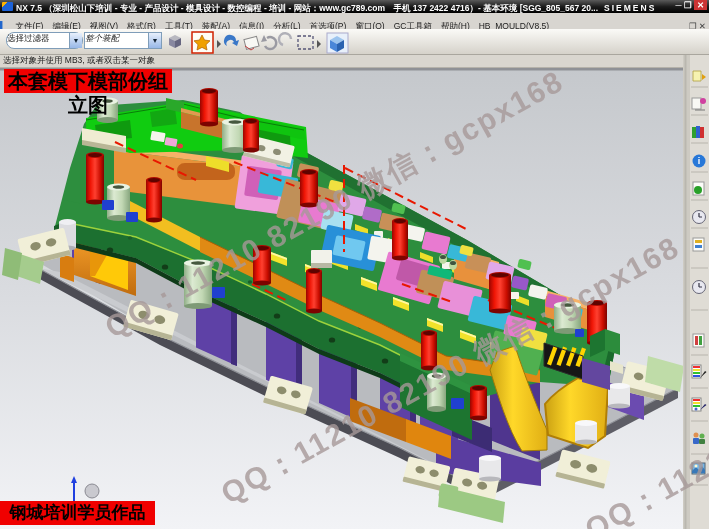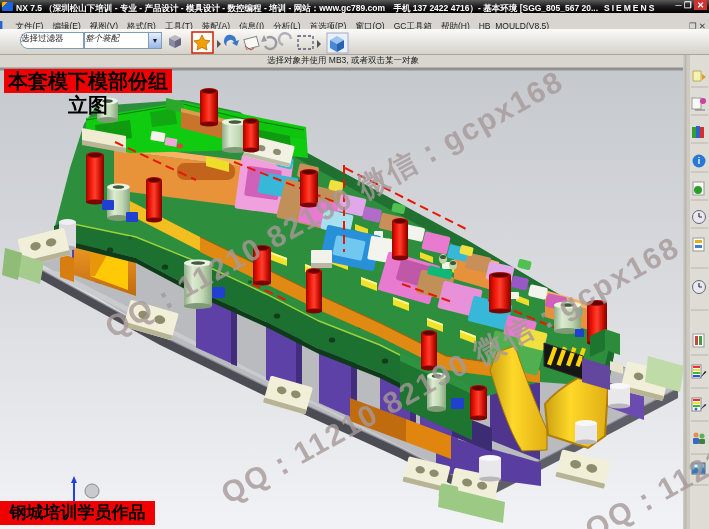--- a/index.html
+++ b/index.html
@@ -1,32 +1,32 @@
 <!DOCTYPE html>
 <html><head><meta charset="utf-8">
 <style>
 *{margin:0;padding:0;box-sizing:border-box;}
 body{width:709px;height:529px;position:relative;overflow:hidden;font-family:"Liberation Sans",sans-serif;background:#d6d3ce;}
 .titlebar{position:absolute;left:0;top:0;width:709px;height:22px;background:linear-gradient(180deg,#5a5a5a 0%,#1c1c1c 30%,#000 60%,#222 100%);color:#fff;font-size:8.5px;font-weight:bold;white-space:nowrap;overflow:hidden;}
 .menubar{position:absolute;left:0;top:13px;width:709px;height:16px;background:#d8d5d0;font-size:8.5px;color:#222;padding-top:8px;}
 .menubar span{margin-right:9px;}
 .toolbar{position:absolute;left:0;top:29px;width:709px;height:26px;background:linear-gradient(180deg,#fbfaf7,#d5d2ca);border-bottom:1px solid #a9a69e;}
-.cue{position:absolute;left:0;top:55px;width:683px;height:13px;background:#d9d6cf;font-size:8.5px;color:#222;padding-left:3px;border-bottom:1px solid #b5b2aa;text-align:center;}
+.cue{position:absolute;left:0;top:55px;width:683px;height:13px;background:#d9d6cf;font-size:8.5px;color:#222;padding-left:3px;border-bottom:1px solid #b5b2aa;}
 .combo{position:absolute;top:3px;height:17px;background:#fff;border:1px solid #7f9db9;font-size:8.5px;color:#222;}
 .combo .arr{position:absolute;right:0;top:0;width:13px;height:100%;background:linear-gradient(180deg,#e8f0fc,#98b8e8);border-left:1px solid #7f9db9;color:#123;font-size:7px;text-align:center;line-height:15px;}
 .sidebar{position:absolute;left:683px;top:55px;width:26px;height:474px;background:#cdcac2;border-left:1px solid #a9a69e;}
 .sideicons{position:absolute;left:690px;top:55px;width:19px;height:474px;background:#dedbd4;}
 .wm{position:absolute;color:rgba(166,152,152,0.8);font-size:30px;font-weight:bold;white-space:nowrap;transform:rotate(-29deg);transform-origin:0 50%;letter-spacing:2px;}
 .rlabel{position:absolute;background:#f00000;color:#000;font-weight:bold;text-align:center;font-family:"Liberation Sans",sans-serif;}
 </style></head>
 <body>
 <div class="titlebar"><span style="display:inline-block;width:11px;height:9px;background:linear-gradient(135deg,#ffb300 30%,#1c62d8 30%);margin:2px 3px 0 2px;border-radius:1px;"></span>NX 7.5 （深圳松山下培训 - 专业 - 产品设计 - 模具设计 - 数控编程 - 培训 - 网站：www.gc789.com　手机 137 2422 4716）- 基本环境 [SGG_805_567 20...<span style="letter-spacing:2px;margin-left:6px;">SIEMENS</span><span style="float:right;margin-right:2px;">─&nbsp;❐&nbsp;<span style="background:#c33;padding:0 3px;">✕</span></span></div>
 <div class="menubar"><span style="color:#26c;">▍</span><span>文件(F)</span><span>编辑(E)</span><span>视图(V)</span><span>格式(R)</span><span>工具(T)</span><span>装配(A)</span><span>信息(I)</span><span>分析(L)</span><span>首选项(P)</span><span>窗口(O)</span><span>GC工具箱</span><span>帮助(H)</span><span>HB_MOULD(V8.5)</span><span style="float:right;margin-right:3px;color:#444;">▁ ❐ ✕</span></div>
 <div class="toolbar">
- <div class="combo" style="left:20px;width:77px;border-radius:8px;">选择过滤器<div class="arr">▼</div></div>
+ <div class="combo" style="left:6px;width:77px;border-radius:8px;">选择过滤器<div class="arr">▼</div></div>
  <div class="combo" style="left:84px;width:78px;font-style:italic;">整个装配<div class="arr">▼</div></div>
  <svg width="540" height="26" style="position:absolute;left:165px;top:0;" xmlns="http://www.w3.org/2000/svg">
   <g transform="translate(0,3)">
    <rect x="2" y="2" width="16" height="16" fill="none"></rect>
         <path d="M4 6 l6 -3 6 3 -6 3z" fill="#b8b8c0"></path>
         <path d="M4 6 v7 l6 3 v-7z" fill="#8888a0"></path>
         <path d="M16 6 v7 l-6 3 v-7z" fill="#666680"></path>
    <rect x="27" y="0" width="21" height="21" fill="#fffdf6" stroke="#d02000" stroke-width="1.5"></rect>
         <path d="M37 3 l2.5 5 5.5 .8 -4 3.9 1 5.3 -5-2.6 -5 2.6 1-5.3 -4-3.9 5.5-.8z" fill="#f0a000" stroke="#b06000" stroke-width="0.7"></path>
    <path d="M52 8 l4 4 -4 4z" fill="#555"></path>

